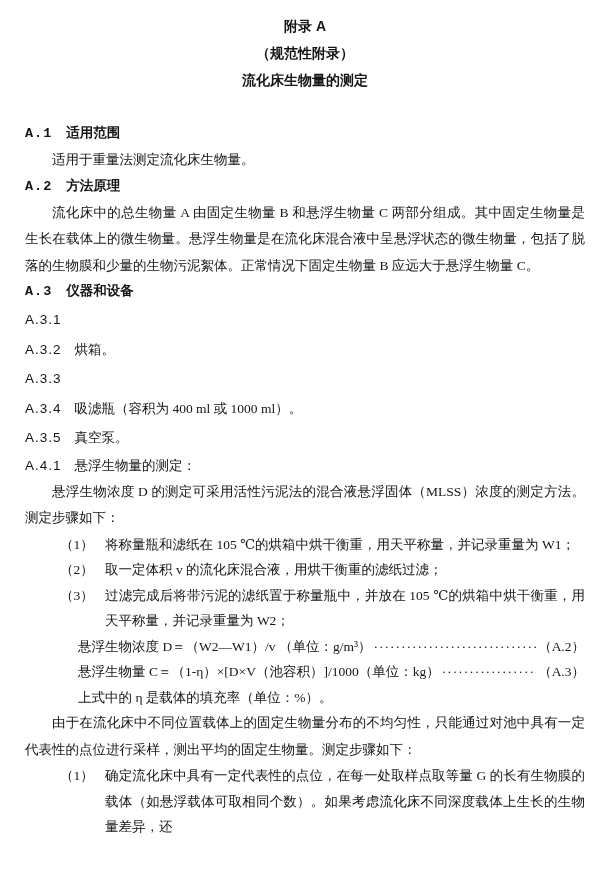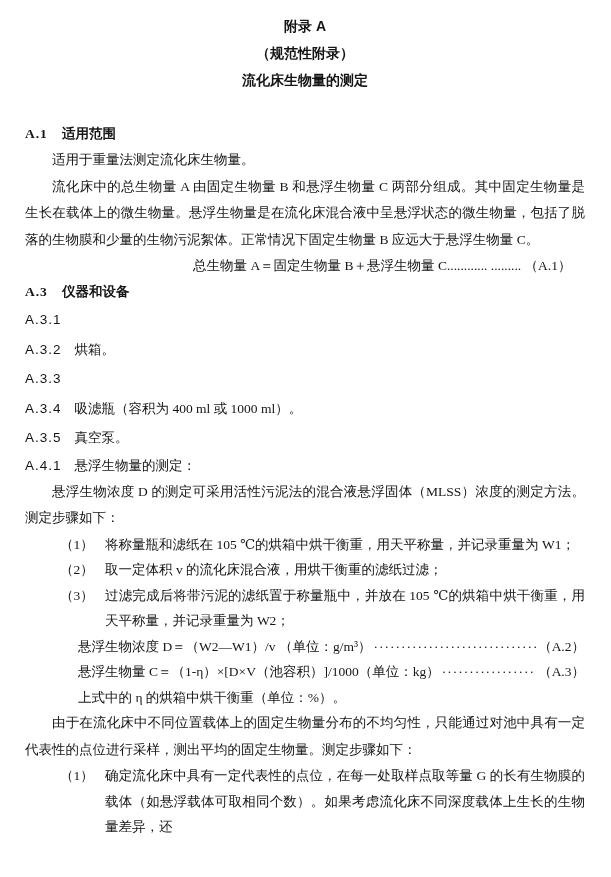--- a/index.html
+++ b/index.html
@@ -11,21 +11,21 @@
     color:#151515;
     font-family:"Liberation Serif","DejaVu Serif",serif;
     font-size:13.5px;
     line-height:26px;
     box-sizing:border-box;
     padding:9px 26px 0 25px;
     overflow:hidden;
   }
   .title-block{text-align:center;font-weight:bold;line-height:27px;margin-bottom:27px;
     font-family:"Liberation Sans","DejaVu Sans",sans-serif;font-size:14px;}
-  .sec-heading{font-weight:bold;font-family:Liberation Serif, serif;
+  .sec-heading{font-weight:bold;font-family:Liberation Mono, monospace;
     font-size:13.5px;line-height:26px;}
   .sec-heading .num{margin-right:14px;letter-spacing:1px;}
   .sub-heading{line-height:26px;}
   .clause-num{font-family:"Liberation Sans","DejaVu Sans",sans-serif;margin-right:13px;letter-spacing:1px;}
   .para{text-align:justify;text-indent:2em;line-height:26.5px;}
   .item29{line-height:29.5px;display:flex;align-items:center;}
   .item29 .clause-num{flex:0 0 auto;}
   .eq-center{padding-left:168px;line-height:26px;white-space:nowrap;}
   .eq-row{display:flex;line-height:25.5px;padding-left:53px;align-items:baseline;}
   .eq-text{white-space:nowrap;flex:0 0 auto;}
@@ -45,24 +45,24 @@
     <div>附录 A</div>
     <div>（规范性附录）</div>
     <div>流化床生物量的测定</div>
   </div>
 
   <div class="sec-heading">
     <span class="num">A.1</span><span>适用范围</span>
   </div>
   <div class="para">适用于重量法测定流化床生物量。</div>
 
+  <div class="sec-heading">
+    <span class="num">A.2</span><span>方法原理</span>
+  </div>
   <div class="para">流化床中的总生物量 A 由固定生物量 B 和悬浮生物量 C 两部分组成。其中固定生物量是生长在载体上的微生物量。悬浮生物量是在流化床混合液中呈悬浮状态的微生物量，包括了脱落的生物膜和少量的生物污泥絮体。正常情况下固定生物量 B 应远大于悬浮生物量 C。</div>
-  <div class="eq-center">
-    <span>总生物量 A＝固定生物量 B＋悬浮生物量 C</span><span>............ .........</span> <span>（A.1）</span>
-  </div>
 
   <div class="sec-heading">
     <span class="num">A.3</span><span>仪器和设备</span>
   </div>
 
   <div class="item29">
     <span class="clause-num">A.3.1</span>
   </div>
   <div class="item29">
     <span class="clause-num">A.3.2</span>
@@ -102,21 +102,21 @@
   <div class="eq-row">
     <span class="eq-text">悬浮生物浓度 D＝（W2—W1）/v （单位：g/m³）</span>
     <span class="eq-leader">·············································································································································</span>
     <span class="eq-label">（A.2）</span>
   </div>
   <div class="eq-row">
     <span class="eq-text">悬浮生物量 C＝（1-η）×[D×V（池容积）]/1000（单位：kg）</span>
     <span class="eq-leader">·············································································································································</span>
     <span class="eq-label">（A.3）</span>
   </div>
-  <div class="note-line">上式中的 η 的烘箱中烘干衡重（单位：%）。</div>
+  <div class="note-line">上式中的 η 是载体的填充率（单位：%）。</div>
 
   <div class="para">由于在流化床中不同位置载体上的固定生物量分布的不均匀性，只能通过对池中具有一定代表性的点位进行采样，测出平均的固定生物量。测定步骤如下：</div>
 
   <div class="step">
     <span class="step-marker">（1）</span>
     <span class="step-body">确定流化床中具有一定代表性的点位，在每一处取样点取等量 G 的长有生物膜的载体（如悬浮载体可取相同个数）。如果考虑流化床不同深度载体上生长的生物量差异，还</span>
   </div>
 
 </div>
 

